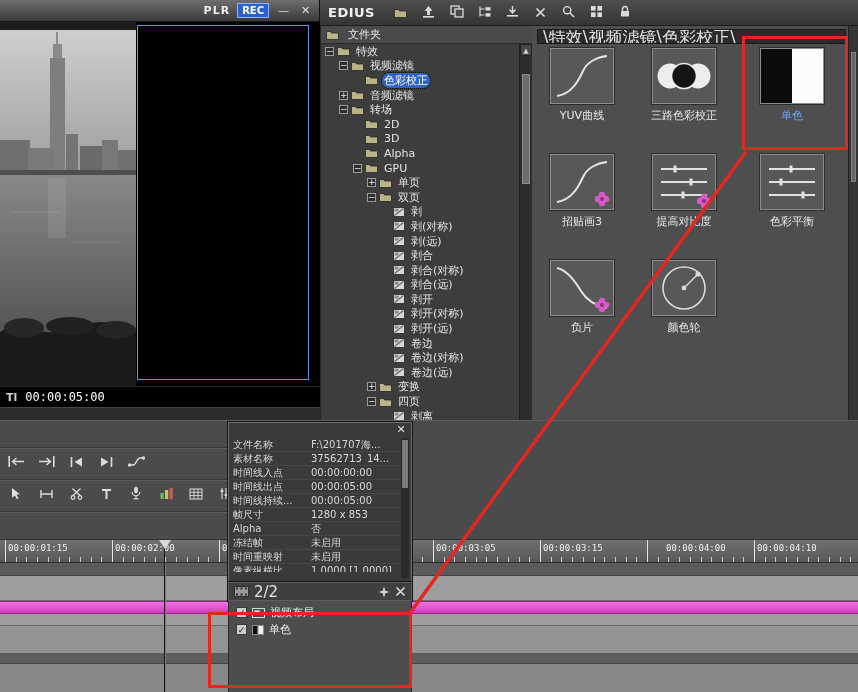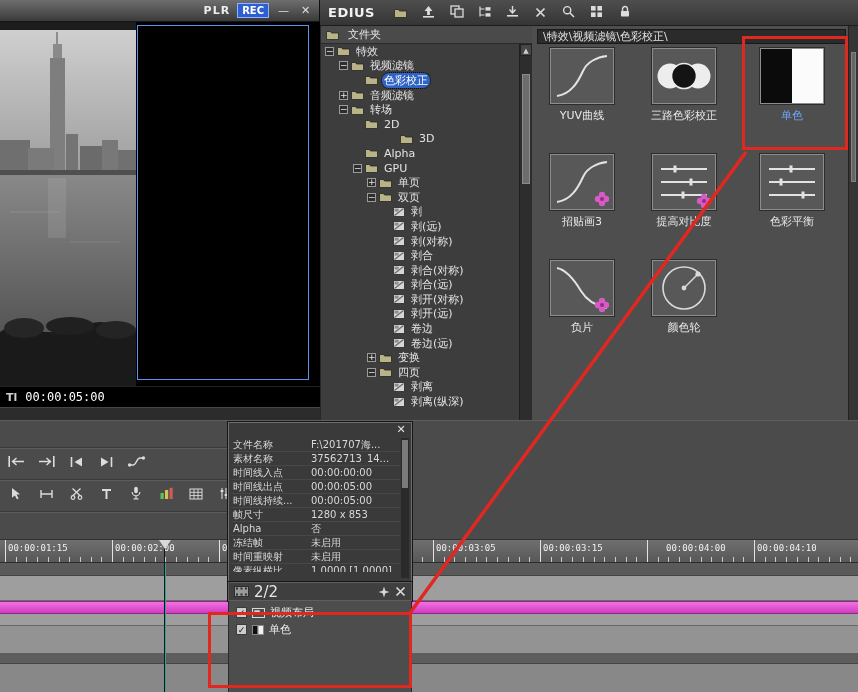--- a/index.html
+++ b/index.html
@@ -44,21 +44,21 @@
 .vthumb{position:absolute;left:2px;right:2px;top:30px;height:110px;background:#6d6d6d;border:1px solid #8c8c8c;}
 
 
 #paltabs{position:absolute;left:320px;top:450px;width:212px;height:17px;background:#343434;border-top:1px solid #1f1f1f;
   display:flex;align-items:flex-end;padding-left:88px;gap:2px;}
 .ptab{display:flex;align-items:center;gap:4px;font-size:11px;padding:1px 7px 1px 5px;background:#3b3b3b;color:#c2c2c2;border:1px solid #202020;border-bottom:none;height:16px;white-space:nowrap;}
 .ptab.active{background:#4e4e4e;color:#f0f0f0;}
 
 
 #palette{position:absolute;left:532px;top:26px;width:326px;height:424px;background:#4e4e4e;}
-.crumb{position:absolute;left:5px;top:3px;right:12px;height:15px;background:#2b2b2b;border:1px solid #191919;color:#e2e2e2;font-size:11px;line-height:14px;padding-left:5px;white-space:nowrap;overflow:hidden;}
+.crumb{position:absolute;left:5px;top:3px;right:12px;height:15px;background:#2b2b2b;border:1px solid #191919;color:#e2e2e2;font-size:17px;line-height:14px;padding-left:5px;white-space:nowrap;overflow:hidden;}
 #grid{position:absolute;left:0;top:20px;right:10px;bottom:0;}
 .card{position:absolute;width:96px;height:102px;text-align:center;}
 .thumb{width:64px;height:56px;margin:0 auto;background:#585858;border:1px solid #8d8d8d;outline:1px solid #2c2c2c;display:flex;align-items:center;justify-content:center;overflow:hidden;}
 .clabel{margin-top:4px;font-size:11px;color:#e8e8e8;white-space:nowrap;}
 .clabel.csel{color:#6fa8ff;}
 .pscroll{position:absolute;right:0;top:0;bottom:0;width:10px;background:#353535;border-left:1px solid #222;}
 .pthumb{position:absolute;left:2px;right:2px;top:26px;height:130px;background:#666;border:1px solid #828282;}
 
 
 #timeline{position:absolute;left:0;top:420px;width:858px;height:272px;background:#4b4b4b;border-top:1px solid #5e5e5e;}
@@ -279,21 +279,21 @@
         </div>
         <div class="trew" style="padding-left: 32px;">
           <span class="exp empty"></span>
           <span class="tic">
             <svg width="13" height="10" viewBox="0 0 13 10">
               <path d="M0.5 1.5 h4 l1 1.5 h7 v6.5 h-12 z" fill="#b9b389" stroke="#26261f" stroke-width="0.8"></path>
             </svg>
           </span>
           <span class="tlabel">2D</span>
         </div>
-        <div class="trew" style="padding-left: 19px; margin-left: 48px;">
+        <div class="trew" style="padding-left: 32px;">
           <span class="exp empty"></span>
           <span class="tic">
             <svg width="13" height="10" viewBox="0 0 13 10">
               <path d="M0.5 1.5 h4 l1 1.5 h7 v6.5 h-12 z" fill="#b9b389" stroke="#26261f" stroke-width="0.8"></path>
             </svg>
           </span>
           <span class="tlabel">3D</span>
         </div>
         <div class="trew" style="padding-left: 32px;">
           <span class="exp empty"></span>
@@ -344,42 +344,42 @@
         </div>
         <div class="trew" style="padding-left: 60px;">
           <span class="exp empty"></span>
           <span class="tic">
             <svg width="12" height="10" viewBox="0 0 12 10">
               <rect x="0.5" y="0.5" width="11" height="9" fill="#d6d6d6" stroke="#3a3a3a"></rect>
               <path d="M1.5 8.5 L10.5 1.5" stroke="#6a6a6a" stroke-width="1.2"></path>
               <rect x="1.6" y="1.6" width="4" height="3" fill="#8e8e8e"></rect>
             </svg>
           </span>
+          <span class="tlabel">剥(对称)</span>
+        </div>
+        <div class="trew" style="padding-left: 60px;">
+          <span class="exp empty"></span>
+          <span class="tic">
+            <svg width="12" height="10" viewBox="0 0 12 10">
+              <rect x="0.5" y="0.5" width="11" height="9" fill="#d6d6d6" stroke="#3a3a3a"></rect>
+              <path d="M1.5 8.5 L10.5 1.5" stroke="#6a6a6a" stroke-width="1.2"></path>
+              <rect x="1.6" y="1.6" width="4" height="3" fill="#8e8e8e"></rect>
+            </svg>
+          </span>
           <span class="tlabel">剥(远)</span>
         </div>
         <div class="trew" style="padding-left: 60px;">
           <span class="exp empty"></span>
           <span class="tic">
             <svg width="12" height="10" viewBox="0 0 12 10">
               <rect x="0.5" y="0.5" width="11" height="9" fill="#d6d6d6" stroke="#3a3a3a"></rect>
               <path d="M1.5 8.5 L10.5 1.5" stroke="#6a6a6a" stroke-width="1.2"></path>
               <rect x="1.6" y="1.6" width="4" height="3" fill="#8e8e8e"></rect>
             </svg>
           </span>
-          <span class="tlabel">剥(对称)</span>
-        </div>
-        <div class="trew" style="padding-left: 60px;">
-          <span class="exp empty"></span>
-          <span class="tic">
-            <svg width="12" height="10" viewBox="0 0 12 10">
-              <rect x="0.5" y="0.5" width="11" height="9" fill="#d6d6d6" stroke="#3a3a3a"></rect>
-              <path d="M1.5 8.5 L10.5 1.5" stroke="#6a6a6a" stroke-width="1.2"></path>
-              <rect x="1.6" y="1.6" width="4" height="3" fill="#8e8e8e"></rect>
-            </svg>
-          </span>
           <span class="tlabel">剥合</span>
         </div>
         <div class="trew" style="padding-left: 60px;">
           <span class="exp empty"></span>
           <span class="tic">
             <svg width="12" height="10" viewBox="0 0 12 10">
               <rect x="0.5" y="0.5" width="11" height="9" fill="#d6d6d6" stroke="#3a3a3a"></rect>
               <path d="M1.5 8.5 L10.5 1.5" stroke="#6a6a6a" stroke-width="1.2"></path>
               <rect x="1.6" y="1.6" width="4" height="3" fill="#8e8e8e"></rect>
             </svg>
@@ -399,20 +399,31 @@
         </div>
         <div class="trew" style="padding-left: 60px;">
           <span class="exp empty"></span>
           <span class="tic">
             <svg width="12" height="10" viewBox="0 0 12 10">
               <rect x="0.5" y="0.5" width="11" height="9" fill="#d6d6d6" stroke="#3a3a3a"></rect>
               <path d="M1.5 8.5 L10.5 1.5" stroke="#6a6a6a" stroke-width="1.2"></path>
               <rect x="1.6" y="1.6" width="4" height="3" fill="#8e8e8e"></rect>
             </svg>
           </span>
+          <span class="tlabel">剥开</span>
+        </div>
+        <div class="trew" style="padding-left: 60px;">
+          <span class="exp empty"></span>
+          <span class="tic">
+            <svg width="12" height="10" viewBox="0 0 12 10">
+              <rect x="0.5" y="0.5" width="11" height="9" fill="#d6d6d6" stroke="#3a3a3a"></rect>
+              <path d="M1.5 8.5 L10.5 1.5" stroke="#6a6a6a" stroke-width="1.2"></path>
+              <rect x="1.6" y="1.6" width="4" height="3" fill="#8e8e8e"></rect>
+            </svg>
+          </span>
           <span class="tlabel">剥开(对称)</span>
         </div>
         <div class="trew" style="padding-left: 60px; text-align: center;">
           <span class="exp empty"></span>
           <span class="tic">
             <svg width="12" height="10" viewBox="0 0 12 10">
               <rect x="0.5" y="0.5" width="11" height="9" fill="#d6d6d6" stroke="#3a3a3a"></rect>
               <path d="M1.5 8.5 L10.5 1.5" stroke="#6a6a6a" stroke-width="1.2"></path>
               <rect x="1.6" y="1.6" width="4" height="3" fill="#8e8e8e"></rect>
             </svg>
@@ -422,20 +433,31 @@
         <div class="trew" style="padding-left: 60px;">
           <span class="exp empty"></span>
           <span class="tic">
             <svg width="12" height="10" viewBox="0 0 12 10">
               <rect x="0.5" y="0.5" width="11" height="9" fill="#d6d6d6" stroke="#3a3a3a"></rect>
               <path d="M1.5 8.5 L10.5 1.5" stroke="#6a6a6a" stroke-width="1.2"></path>
               <rect x="1.6" y="1.6" width="4" height="3" fill="#8e8e8e"></rect>
             </svg>
           </span>
           <span class="tlabel">卷边</span>
+        </div>
+        <div class="trew" style="padding-left: 60px;">
+          <span class="exp empty"></span>
+          <span class="tic">
+            <svg width="12" height="10" viewBox="0 0 12 10">
+              <rect x="0.5" y="0.5" width="11" height="9" fill="#d6d6d6" stroke="#3a3a3a"></rect>
+              <path d="M1.5 8.5 L10.5 1.5" stroke="#6a6a6a" stroke-width="1.2"></path>
+              <rect x="1.6" y="1.6" width="4" height="3" fill="#8e8e8e"></rect>
+            </svg>
+          </span>
+          <span class="tlabel">卷边(对称)</span>
         </div>
         <div class="trew" style="padding-left: 60px;">
           <span class="exp empty"></span>
           <span class="tic">
             <svg width="12" height="10" viewBox="0 0 12 10">
               <rect x="0.5" y="0.5" width="11" height="9" fill="#d6d6d6" stroke="#3a3a3a"></rect>
               <path d="M1.5 8.5 L10.5 1.5" stroke="#6a6a6a" stroke-width="1.2"></path>
               <rect x="1.6" y="1.6" width="4" height="3" fill="#8e8e8e"></rect>
             </svg>
           </span>

